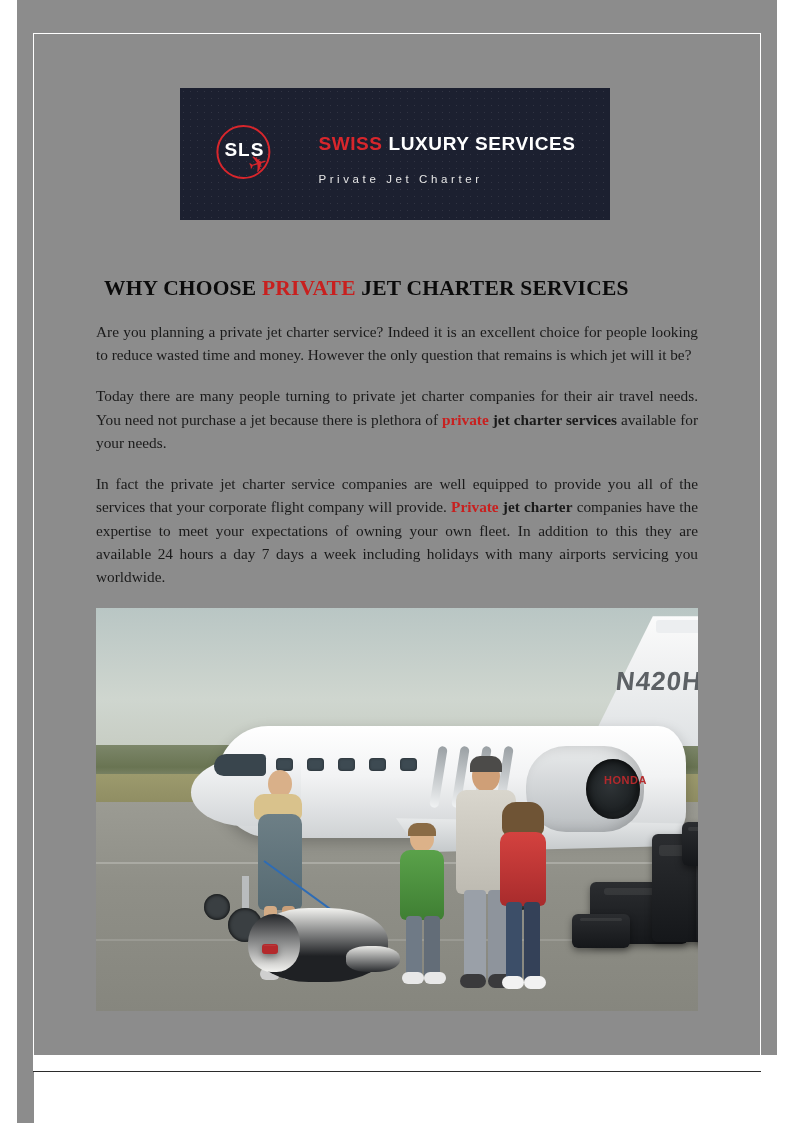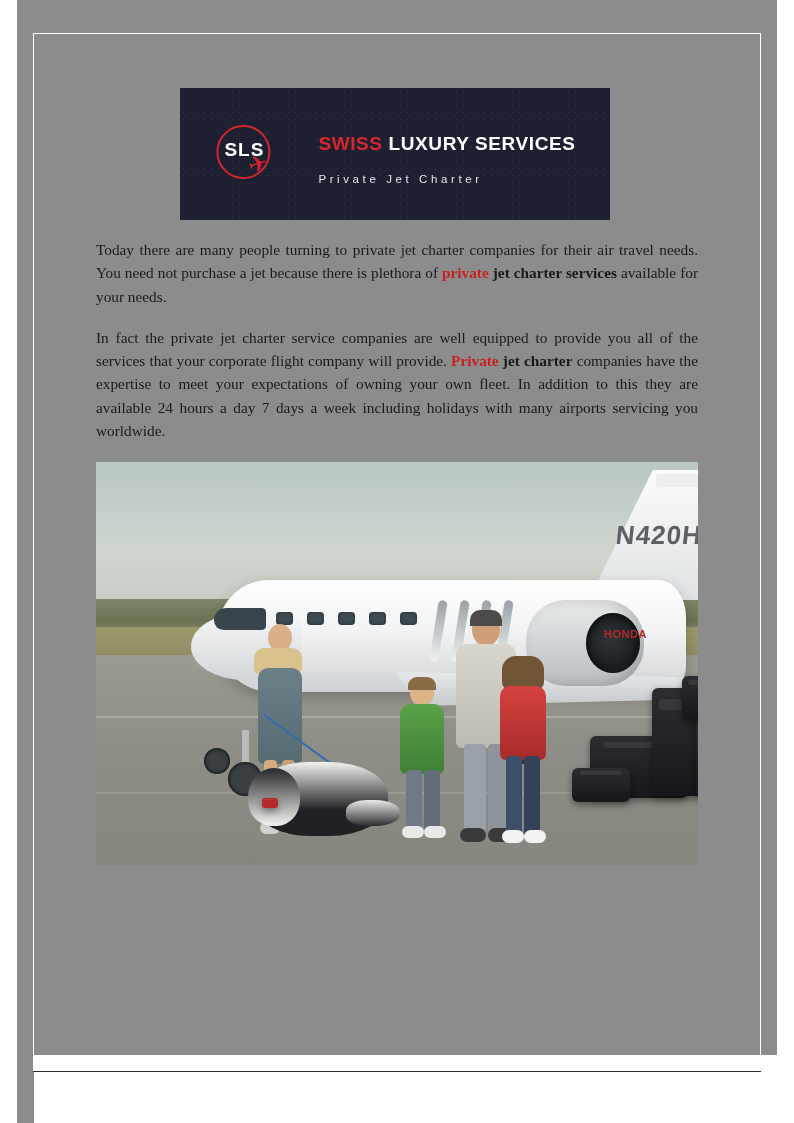--- a/index.html
+++ b/index.html
@@ -381,21 +381,27 @@
         <div class="logo-text">
           <div class="logo-title">
             <span class="swiss">SWISS</span>
             <span>LUXURY SERVICES</span>
           </div>
           <div class="logo-sub">Private Jet Charter</div>
         </div>
       </div>
     </div>
 
-
+    <h1 class="doc-title">
+      <span>WHY CHOOSE </span><span class="accent">PRIVATE</span><span> JET CHARTER SERVICES</span>
+    </h1>
+
+    <p class="body-text">
+      <span>Are you planning a private jet charter service? Indeed it is an excellent choice for people looking to reduce wasted time and money. However the only question that remains is which jet will it be?</span>
+    </p>
 
     <p class="body-text">
       <span>Today there are many people turning to private jet charter companies for their air travel needs. You need not purchase a jet because there is plethora of </span><span class="red-bold">private</span><span class="bold"> jet charter services</span><span> available for your needs.</span>
     </p>
 
     <p class="body-text">
       <span>In fact the private jet charter service companies are well equipped to provide you all of the services that your corporate flight company will provide. </span><span class="red-bold">Private</span><span class="bold"> jet charter</span><span> companies have the expertise to meet your expectations of owning your own fleet. In addition to this they are available 24 hours a day 7 days a week including holidays with many airports servicing you worldwide.</span>
     </p>
 
     <div class="photo-wrap">

